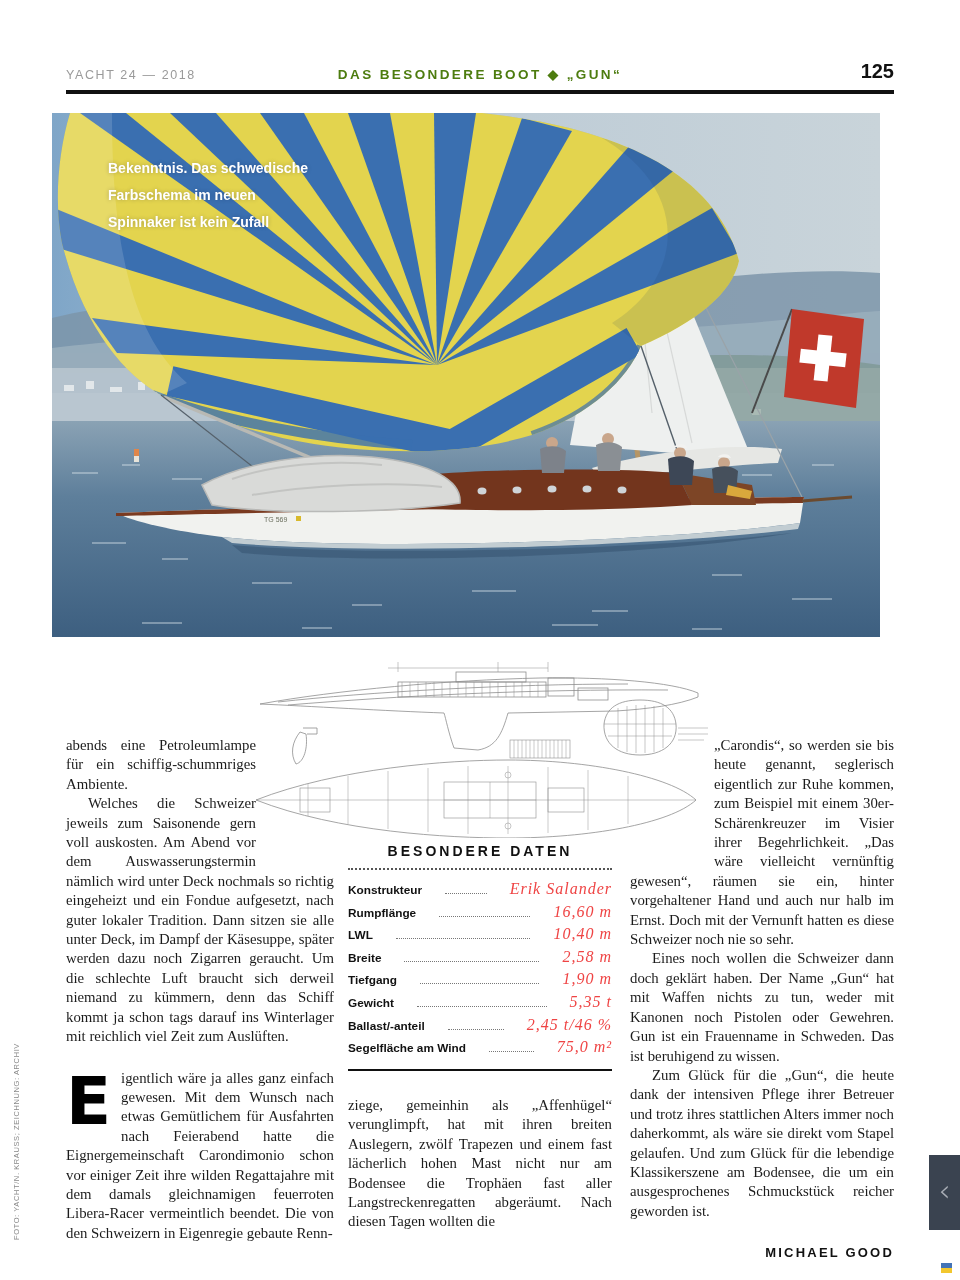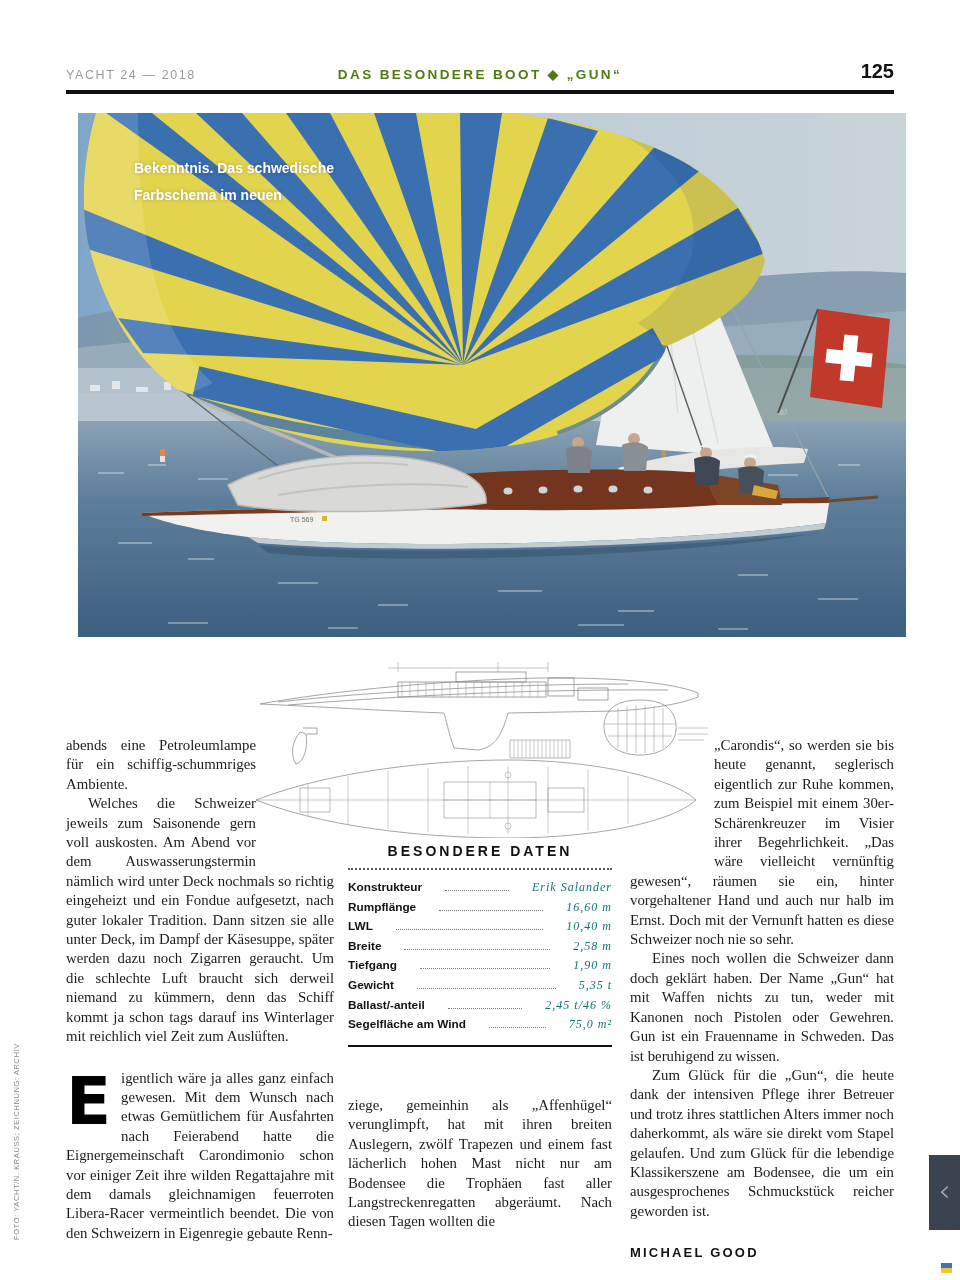--- a/index.html
+++ b/index.html
@@ -6,21 +6,21 @@
   .page{position:relative;width:960px;height:1280px;background:#ffffff;overflow:hidden;
         font-family:"Liberation Serif",serif;color:#1b1b1b;}
   
   .hdr{position:absolute;left:66px;top:62px;width:828px;height:24px;font-family:"Liberation Sans",sans-serif;}
   .hdr-mag{position:absolute;left:0;top:6px;font-size:12.5px;letter-spacing:1.6px;color:#9a9a9a;}
   .hdr-title{position:absolute;left:0;right:0;top:4px;text-align:center;font-weight:bold;
              font-size:13.5px;letter-spacing:2.4px;color:#4d7c0f;}
   .hdr-page{position:absolute;right:0;top:-2px;font-weight:bold;font-size:20px;color:#111;}
   .hdr-rule{position:absolute;left:66px;top:90px;width:828px;height:4px;background:#111;}
   
-  .photo{position:absolute;left:78px;top:113px;width:828px;height:524px;overflow:hidden;background:#bcc9d3;}
+  .photo{position:absolute;left:52px;top:113px;width:828px;height:524px;overflow:hidden;background:#bcc9d3;}
   .photo svg{display:block;}
   .caption{position:absolute;left:56px;top:42px;font-family:"Liberation Sans",sans-serif;
            font-weight:bold;font-size:14px;color:#fff;line-height:27px;text-shadow:0 0 4px rgba(0,0,60,.25);}
   
   .drawing{position:absolute;left:248px;top:648px;width:474px;height:190px;}
   
   .col{position:absolute;width:268px;font-size:14.8px;line-height:19.4px;text-align:justify;}
   .col p{margin:0;}
   .col p.ind{text-indent:22px;}
   .col1{left:66px;top:736px;height:500px;}
@@ -30,26 +30,26 @@
   .drop-para{margin-top:22px !important;}
   .dropcap{float:left;font-family:"DejaVu Sans","Liberation Sans",sans-serif;font-weight:bold;
            font-size:66px;line-height:56px;padding:5px 10px 0 0;color:#000;}
   
   .tech{position:absolute;left:348px;top:843px;width:264px;font-family:"Liberation Sans",sans-serif;}
   .tech-title{text-align:center;font-weight:bold;font-size:14px;letter-spacing:3px;color:#111;}
   .tech-dotrule{border-top:2px dotted #555;margin:9px 0 10px 0;height:0;}
   .tech-row{display:flex;align-items:baseline;margin:4.6px 0;gap:20px;}
   .tech-label{font-weight:bold;font-size:11.8px;color:#111;white-space:nowrap;}
   .tech-dots{flex:1;border-bottom:1.5px dotted #777;margin:0 3px 3px 3px;min-width:8px;}
-  .tech-value{font-family:"Liberation Serif",serif;font-style:italic;font-size:12px;
-              letter-spacing:1px;white-space:nowrap;color:#0f766e;}
+  .tech-value{font-family:"Liberation Serif",serif;font-style:italic;font-size:16px;
+              letter-spacing:1px;white-space:nowrap;color:#ef4444;}
   .tech-bottomrule{border-top:2.5px solid #111;margin-top:13px;height:0;}
   .col2-text{position:absolute;left:348px;top:1096px;width:264px;font-size:14.8px;line-height:19.4px;text-align:justify;}
   .col2-text p{margin:0;}
-  .author{margin-top:22px;text-align:left;font-family:"Liberation Sans",sans-serif;
+  .author{margin-top:22px;text-align:right;font-family:"Liberation Sans",sans-serif;
           font-weight:bold;font-size:13px;letter-spacing:2.2px;color:#111;}
   
   .credit{position:absolute;left:12px;top:985px;height:255px;writing-mode:vertical-rl;
           transform:rotate(180deg);font-family:"Liberation Sans",sans-serif;font-size:7.5px;
           letter-spacing:.6px;color:#8a8a8a;white-space:nowrap;}
   
   .navbox{position:absolute;right:0;top:1155px;width:31px;height:75px;background:#3a4350;
           display:flex;align-items:center;justify-content:center;cursor:pointer;}
   .navbox span{color:#a9aeb6;font-family:"DejaVu Sans",sans-serif;font-size:30px;font-weight:300;
                line-height:1;margin-top:-3px;}
@@ -193,20 +193,21 @@
       <g>
         <rect x="82" y="336" width="5" height="7" fill="#e0864a"></rect>
           <rect x="82" y="343" width="5" height="6" fill="#e8e4da"></rect>
       </g>
 
       <path d="M180,432 C320,444 600,436 740,420 C600,444 320,452 190,440 Z" fill="#2e4c68" opacity="0.45"></path>
     </svg>
     <div class="caption">
       <div>Bekenntnis. Das schwedische</div>
       <div>Farbschema im neuen</div>
+      <div>Spinnaker ist kein Zufall</div>
     </div>
   </div>
 
   <div class="drawing">
     <svg width="474" height="190" viewBox="0 0 474 190">
       <g fill="none" stroke="#8e8e8e" stroke-width="0.8">
 
         <path d="M12,56 C90,42 200,32 292,30 C360,29 424,34 450,45 L450,49 C430,57 400,61 368,63 L260,65 C254,86 248,99 230,102 L206,100 C200,83 198,71 196,65 C140,63 58,58 12,56 Z"></path>
         <path d="M30,54 C120,44 260,36 380,36 M40,57 C150,48 280,41 420,42"></path>
         <rect x="150" y="34" width="148" height="15"></rect>

